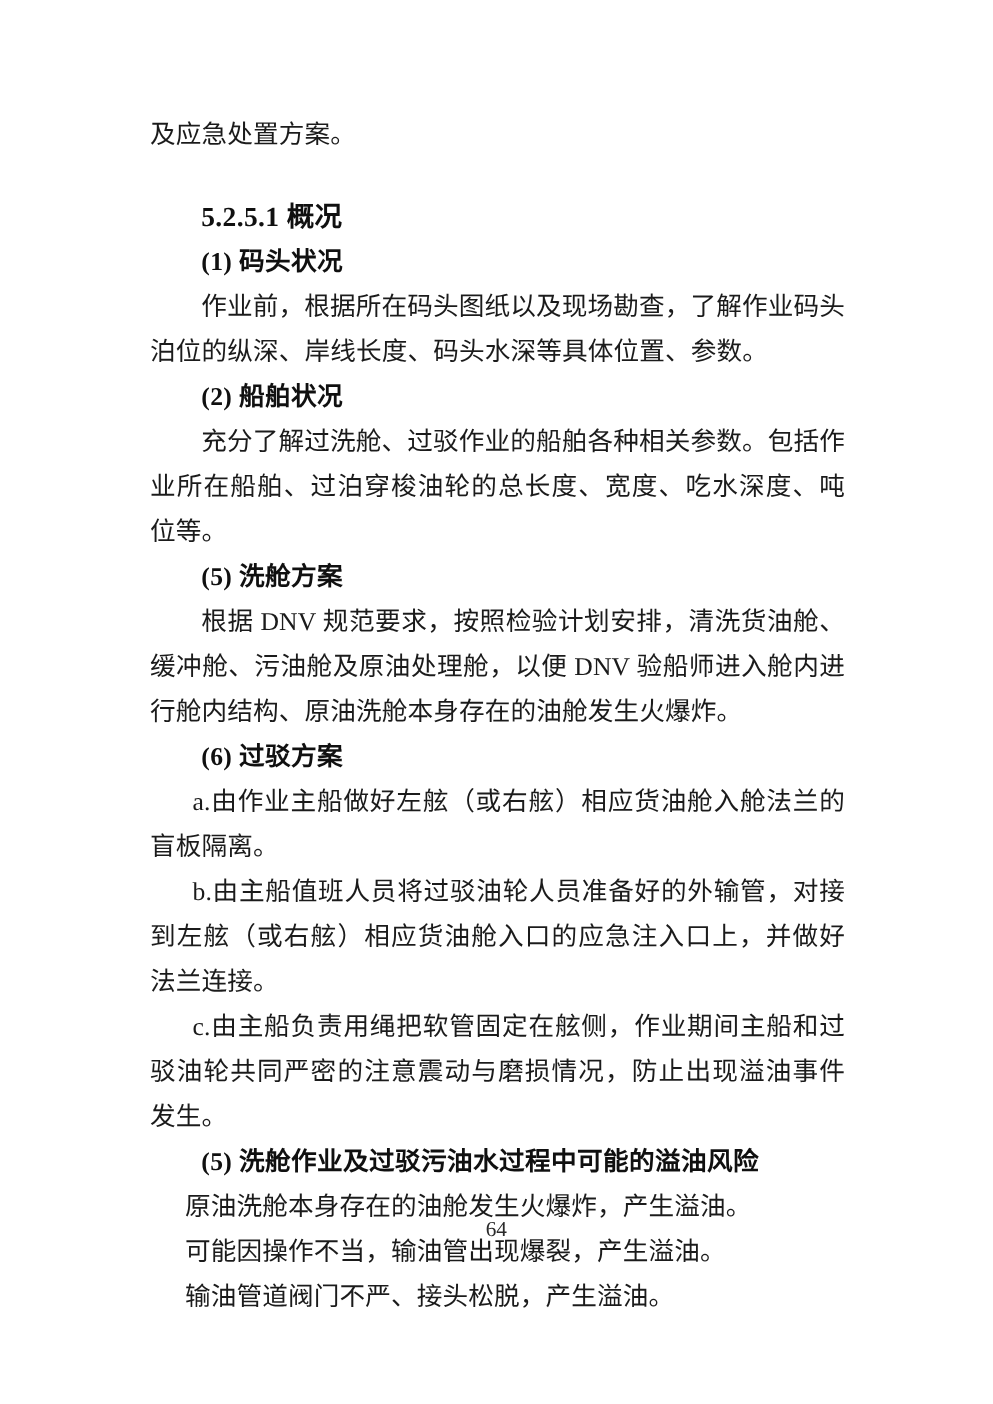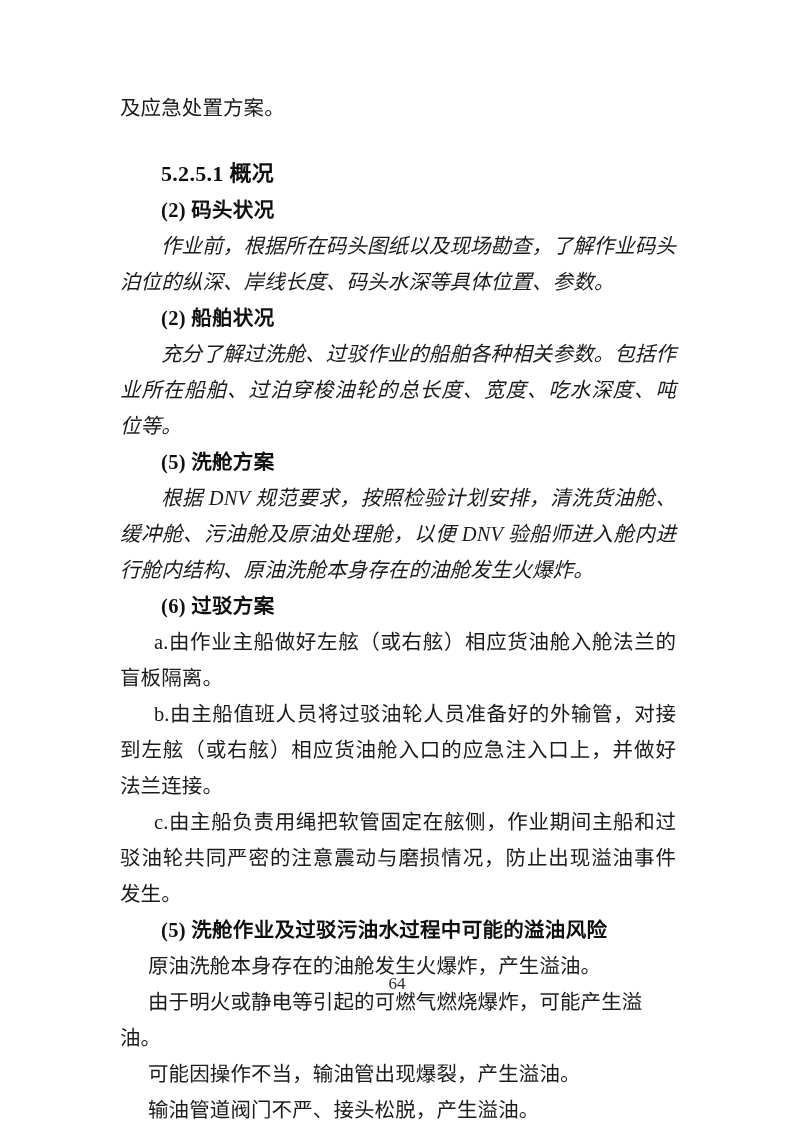--- a/index.html
+++ b/index.html
@@ -60,21 +60,20 @@
     font-size: 20.5px;
     line-height: 36px;
     margin: 0;
     text-indent: 41px;
     letter-spacing: 0.3px;
     color: #101010;
   }
 
   .body-para {
     text-indent: 41px;
-    font-style: italic;
   }
 
   .body-para-sub {
     text-indent: 34px;
   }
 
   .risk-line {
     text-indent: 28px;
     text-align: left;
   }
@@ -99,21 +98,21 @@
 <div class="page">
 
   <div class="content">
 
     <p class="lead-line">及应急处置方案。</p>
 
     <div class="spacer-1"></div>
 
     <p class="heading-num">5.2.5.1 概况</p>
 
-    <p class="heading-sub">(2) 码头状况</p>
+    <p class="heading-sub">(1) 码头状况</p>
 
     <p class="body-para">作业前，根据所在码头图纸以及现场勘查，了解作业码头泊位的纵深、岸线长度、码头水深等具体位置、参数。</p>
 
     <p class="heading-sub">(2) 船舶状况</p>
 
     <p class="body-para">充分了解过洗舱、过驳作业的船舶各种相关参数。包括作业所在船舶、过泊穿梭油轮的总长度、宽度、吃水深度、吨位等。</p>
 
     <p class="heading-sub">(5) 洗舱方案</p>
 
     <p class="body-para">根据 DNV 规范要求，按照检验计划安排，清洗货油舱、缓冲舱、污油舱及原油处理舱，以便 DNV 验船师进入舱内进行舱内结构、原油洗舱本身存在的油舱发生火爆炸。</p>
@@ -123,21 +122,20 @@
     <p class="body-para-sub">a.由作业主船做好左舷（或右舷）相应货油舱入舱法兰的盲板隔离。</p>
 
     <p class="body-para-sub">b.由主船值班人员将过驳油轮人员准备好的外输管，对接到左舷（或右舷）相应货油舱入口的应急注入口上，并做好法兰连接。</p>
 
     <p class="body-para-sub">c.由主船负责用绳把软管固定在舷侧，作业期间主船和过驳油轮共同严密的注意震动与磨损情况，防止出现溢油事件发生。</p>
 
     <p class="heading-sub">(5) 洗舱作业及过驳污油水过程中可能的溢油风险</p>
 
     <p class="risk-line">原油洗舱本身存在的油舱发生火爆炸，产生溢油。</p>
 
-    <p class="risk-line">由于明火或静电等引起的可燃气燃烧爆炸，可能产生溢油。</p>
 
     <p class="risk-line">可能因操作不当，输油管出现爆裂，产生溢油。</p>
 
     <p class="risk-line">输油管道阀门不严、接头松脱，产生溢油。</p>
 
   </div>
 
   <div class="page-number">64</div>
 
 </div>

